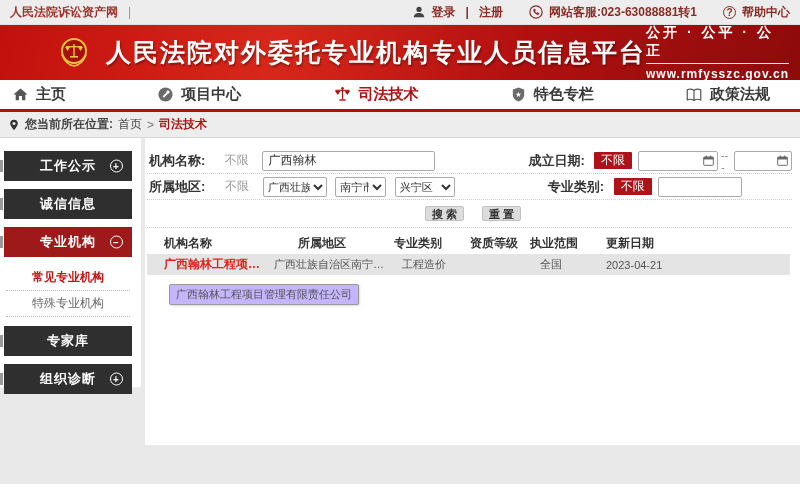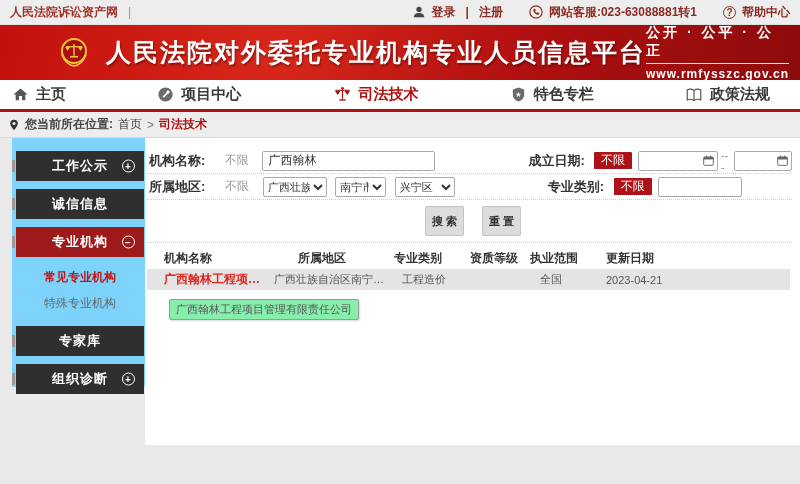--- a/index.html
+++ b/index.html
@@ -31,21 +31,21 @@
 
   
   .breadcrumb { height:26px; background:#ededed; border-bottom:1px solid #d8d8d8; display:flex; align-items:center; padding:0 8px; gap:5px; color:#444; }
   .breadcrumb b { font-weight:bold; }
   .crumb-link { color:#444; cursor:pointer; }
   .crumb-sep { color:#777; }
   .crumb-cur { color:#b01111; font-weight:bold; }
 
   
   .content { position:relative; height:344px; }
-  .sidebar { position:absolute; left:12px; top:0; width:141px; height:249px; background:#7dd3fc; padding-top:13px; }
+  .sidebar { position:absolute; left:0; top:0; width:141px; height:249px; background:#ffffff; padding-top:13px; }
   .side-item { position:relative; height:30px; margin:0 9px 8px 4px; background:#2f2f2f; color:#fff; font-size:13px; font-weight:bold; letter-spacing:1px; display:flex; align-items:center; justify-content:center; cursor:pointer; }
   .side-item.red { background:#9e1a1a; }
   .side-item .toggle { position:absolute; right:9px; top:50%; transform:translateY(-50%); width:13px; height:13px; border:1px solid #fff; border-radius:50%; font-size:10px; line-height:11px; text-align:center; font-weight:bold; }
   .side-item::before { content:""; position:absolute; left:-4px; top:9px; width:3px; height:12px; background:#9a9a9a; }
   .side-sub { height:26px; margin:0 11px 0 6px; display:flex; align-items:center; justify-content:center; font-size:12px; color:#666; border-bottom:1px dotted #bbb; cursor:pointer; }
   .side-sub.active { color:#c01616; font-weight:bold; }
   .side-gap { height:9px; }
 
   
   .panel { position:absolute; left:145px; top:0; width:655px; height:307px; background:#fff; padding:10px 8px 0 2px; }
@@ -59,33 +59,33 @@
   select.sel-box { height:20px; border:1px solid #aaa; border-radius:2px; font-size:11px; font-family:inherit; color:#333; background:#fff; }
   .sel1 { width:64px; } .sel2 { width:51px; margin-left:5px; } .sel3 { width:60px; margin-left:5px; }
   .r-label { width:60px; margin-left:93px; font-weight:bold; font-size:13px; white-space:nowrap; }
   .r-nolimit { width:38px; margin-left:6px; }
   .date-box { display:flex; align-items:center; border:1px solid #aaa; border-radius:2px; height:20px; background:#fff; padding:0 3px 0 4px; }
   .date-box input { border:none; outline:none; width:60px; height:16px; font-size:11px; }
   .date-box.small input { width:38px; }
   .date-sep { color:#888; margin:0 3px; font-size:11px; }
   .cat-input { width:84px; }
   .btn-row { display:flex; gap:18px; padding:6px 0 6px 278px; border-bottom:1px dotted #ccc; }
-  .btn { min-width:34px; height:30px; background:#dcdcdc; border:1px solid #c2c2c2; border-radius:2px; font-size:11px; font-weight:bold; color:#333; line-height:15px; padding:0 6px; cursor:pointer; font-family:inherit; }
+  .btn { min-width:34px; height:15px; background:#dcdcdc; border:1px solid #c2c2c2; border-radius:2px; font-size:11px; font-weight:bold; color:#333; line-height:15px; padding:0 6px; cursor:pointer; font-family:inherit; }
 
   
   .tbl { margin-top:4px; }
   .tbl-head, .tbl-row { display:grid; grid-template-columns:110px 120px 76px 60px 76px auto; padding-left:17px; align-items:center; }
   .tbl-head { height:22px; font-weight:bold; font-size:12px; color:#333; }
   .tbl-head .h2 { padding-left:24px; }
   .tbl-row { height:21px; background:#e4e4e4; font-size:11px; color:#555; margin-right:2px; }
   .cell { overflow:hidden; white-space:nowrap; text-overflow:ellipsis; padding-right:6px; }
   .link-red { color:#e0241b; font-weight:bold; font-size:12px; cursor:pointer; }
   .tbl-row .c3 { padding-left:8px; } .tbl-row .c5 { padding-left:10px; }
 
-  .tooltip { display:inline-block; margin:9px 0 0 22px; background:#86efac; border:1px solid #9a9a9a; border-radius:2px; box-shadow:1px 1px 2px rgba(0,0,0,.15); font-size:11px; color:#555; padding:2px 6px; }
+  .tooltip { display:inline-block; margin:9px 0 0 22px; background:#c4b5fd; border:1px solid #9a9a9a; border-radius:2px; box-shadow:1px 1px 2px rgba(0,0,0,.15); font-size:11px; color:#555; padding:2px 6px; }
 
   .ico { display:inline-flex; vertical-align:middle; }
   .q-circle { width:13px; height:13px; border:1.5px solid #8c2b24; border-radius:50%; font-size:10px; line-height:11px; text-align:center; font-weight:bold; color:#8c2b24; display:inline-block; }
 </style>
 </head>
 <body>
 
 <div class="topbar">
   <span class="site-name">人民法院诉讼资产网</span>
   <span class="tb-pipe">|</span>

